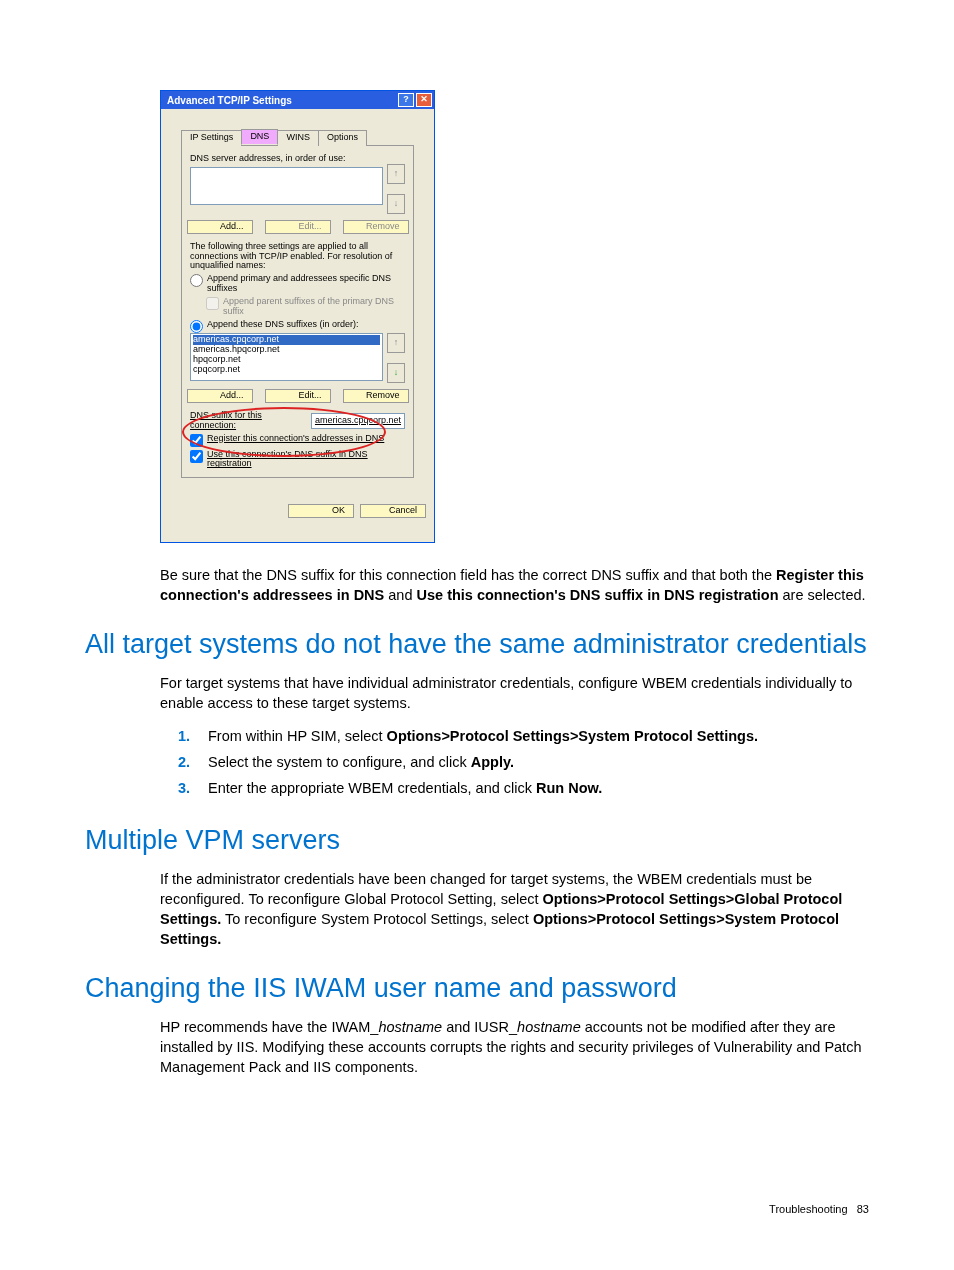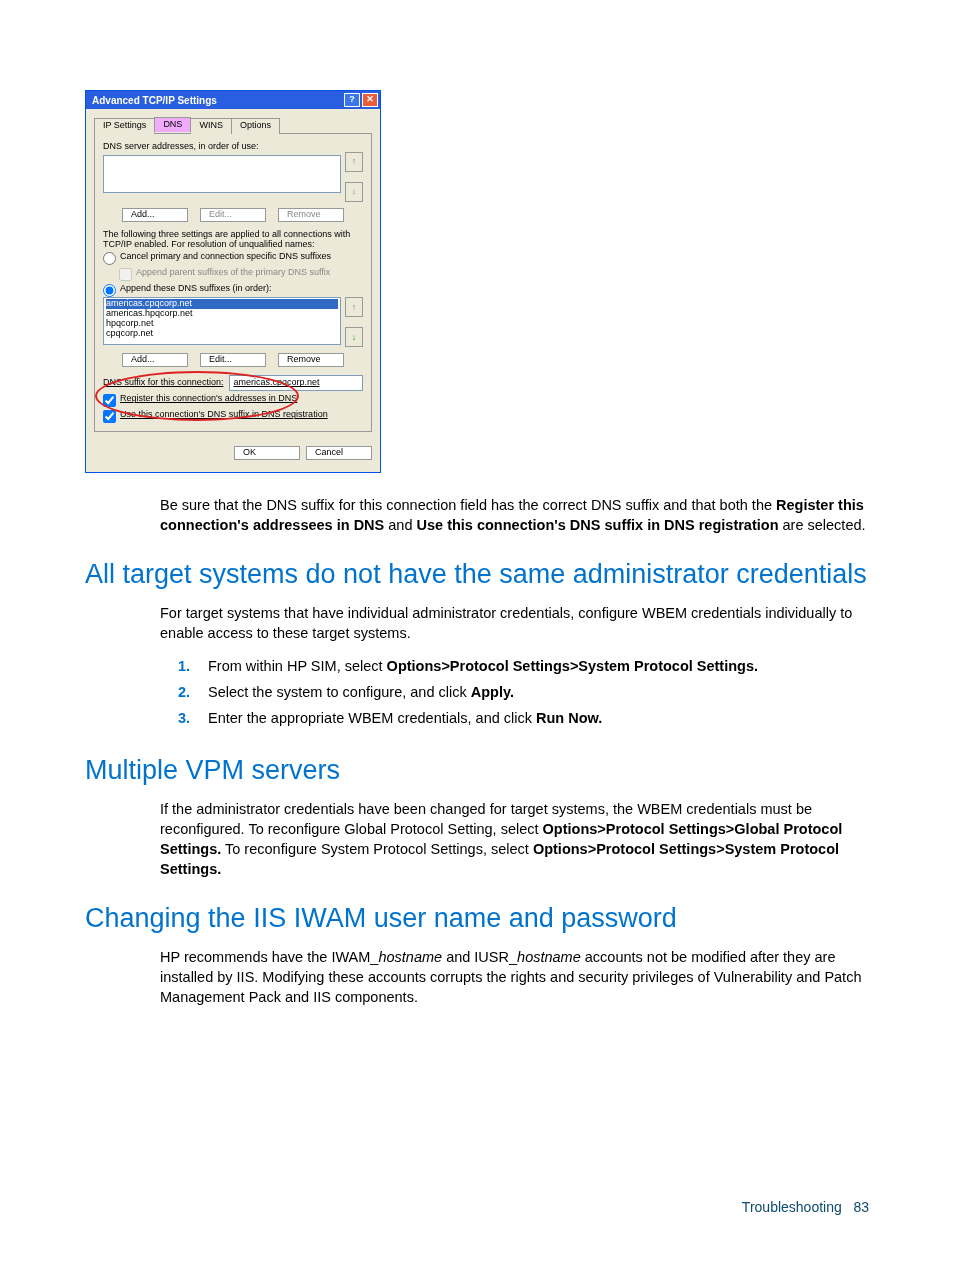--- a/index.html
+++ b/index.html
@@ -10,21 +10,22 @@
     color: #000;
   }
   .page {
     width: 954px;
     height: 1270px;
     position: relative;
     box-sizing: border-box;
     padding: 90px 85px 40px 85px;
   }
   .dialog-wrap {
-    width: 296px;
+    margin-left: 75px;
+    width: 275px;
   }
   .dialog {
     border: 1px solid #0054E3;
     background: #ECE9D8;
     font-size: 9px;
     line-height: 1.1;
     font-family: Tahoma, Verdana, sans-serif;
   }
   .titlebar {
     background: linear-gradient(#3A6EA5, #0054E3);
@@ -47,21 +48,21 @@
     margin: 2px 2px 2px 0;
     background: #E85D3A;
     border: 1px solid #fff;
     box-sizing: border-box;
     display:flex;align-items:center;justify-content:center;
     font-size:9px;
     color:#fff;
   }
   .titlebar .tbtn.help { background:#3B77E8; }
   .dialog-body {
-    padding: 8px;
+    padding: 20px;
   }
   .tabs {
     display: flex;
     border-bottom: 1px solid #999;
     font-size: 9px;
   }
   .tab {
     padding: 2px 8px;
     border: 1px solid #999;
     border-bottom: none;
@@ -101,39 +102,39 @@
     display:flex; flex-direction:column; gap:10px; margin-left:4px;
   }
   .arrow-btn {
     width:16px; height:18px; border:1px solid #999; background:#ECE9D8;
     display:flex;align-items:center;justify-content:center; font-size:9px;color:#888;
   }
   .btnbar {
     display:flex; justify-content:center; gap:12px; margin-top:6px;
   }
   .wbtn {
-    min-width:48px; padding:1px 8px; border:1px solid #999; background:#ffffff;
-    text-align:left;
+    min-width:48px; padding:1px 8px; border:1px solid #999; background:#fef9c3;
+    text-align:right;
   }
   .wbtn.disabled{ color:#888; }
   .radio, .check { display:flex; align-items:flex-start; gap:4px; margin-top:3px;}
   .radio input, .check input { margin:0; }
   .txtinput {
     background:#fff; border:1px solid #7F9DB9; height:14px; flex:1; margin-left:6px;
     padding:0 3px; display:flex; align-items:center;
   }
   .red-circle {
     position:absolute; border:2px solid #D22; border-radius:50%;
   }
   .annot {
     position:relative;
     text-decoration:underline;
   }
   .okbar {
-    display:flex; justify-content:flex-end; gap:6px; padding:6px 8px 12px;
+    display:flex; justify-content:flex-end; gap:6px; padding:6px 8px 24px;
   }
   .body-text {
     margin-left: 75px;
     margin-top: 22px;
     font-size: 14.5px;
     line-height: 20px;
     color: #000;
   }
   .body-text b { font-weight: bold; }
   h2.blue {
@@ -155,21 +156,21 @@
     padding: 0 0 0 28px;
     font-size: 14.5px;
     line-height: 26px;
     list-style: none;
   }
   ol.steps li { position:relative; padding-left:20px; }
   ol.steps li .num {
     position:absolute; left:-10px; color:#0073CF; font-weight:bold;
   }
   .footer {
-    position:absolute; bottom:55px; right:85px; font-size:14px; color:#0c4a6e;
+    position:absolute; bottom:55px; right:85px; font-size:11px; color:#000000;
   }
 </style>
 </head>
 <body>
 
 <div class="page">
 
   <div class="dialog-wrap">
     <div class="dialog">
       <div class="titlebar">
@@ -198,21 +199,21 @@
           <div class="btnbar">
             <div class="wbtn">Add...</div>
             <div class="wbtn disabled">Edit...</div>
             <div class="wbtn disabled">Remove</div>
           </div>
 
           <div style="margin-top:8px">The following three settings are applied to all connections with TCP/IP enabled. For resolution of unqualified names:</div>
 
           <div class="radio">
             <input type="radio" style="">
-            <span>Cancel primary and connection specific DNS suffixes</span>
+            <span>Append primary and addressees specific DNS suffixes</span>
           </div>
           <div class="check" style="margin-left:16px;color:#888">
             <input type="checkbox" disabled="" style="">
             <span>Append parent suffixes of the primary DNS suffix</span>
           </div>
           <div class="radio">
             <input type="radio" checked="" style="">
             <span>Append these DNS suffixes (in order):</span>
           </div>
 

